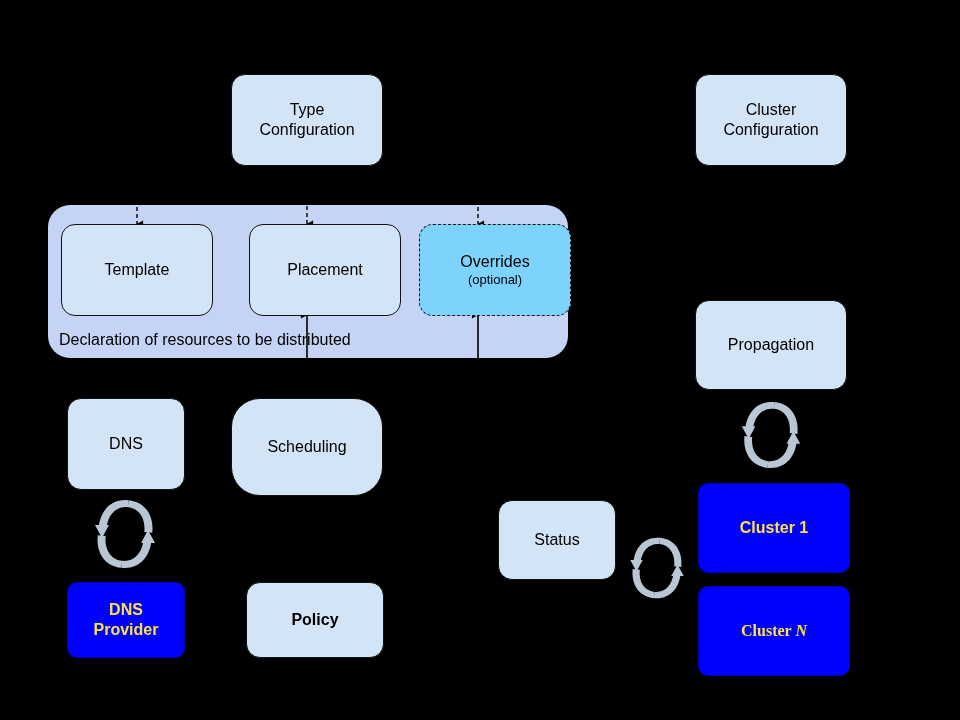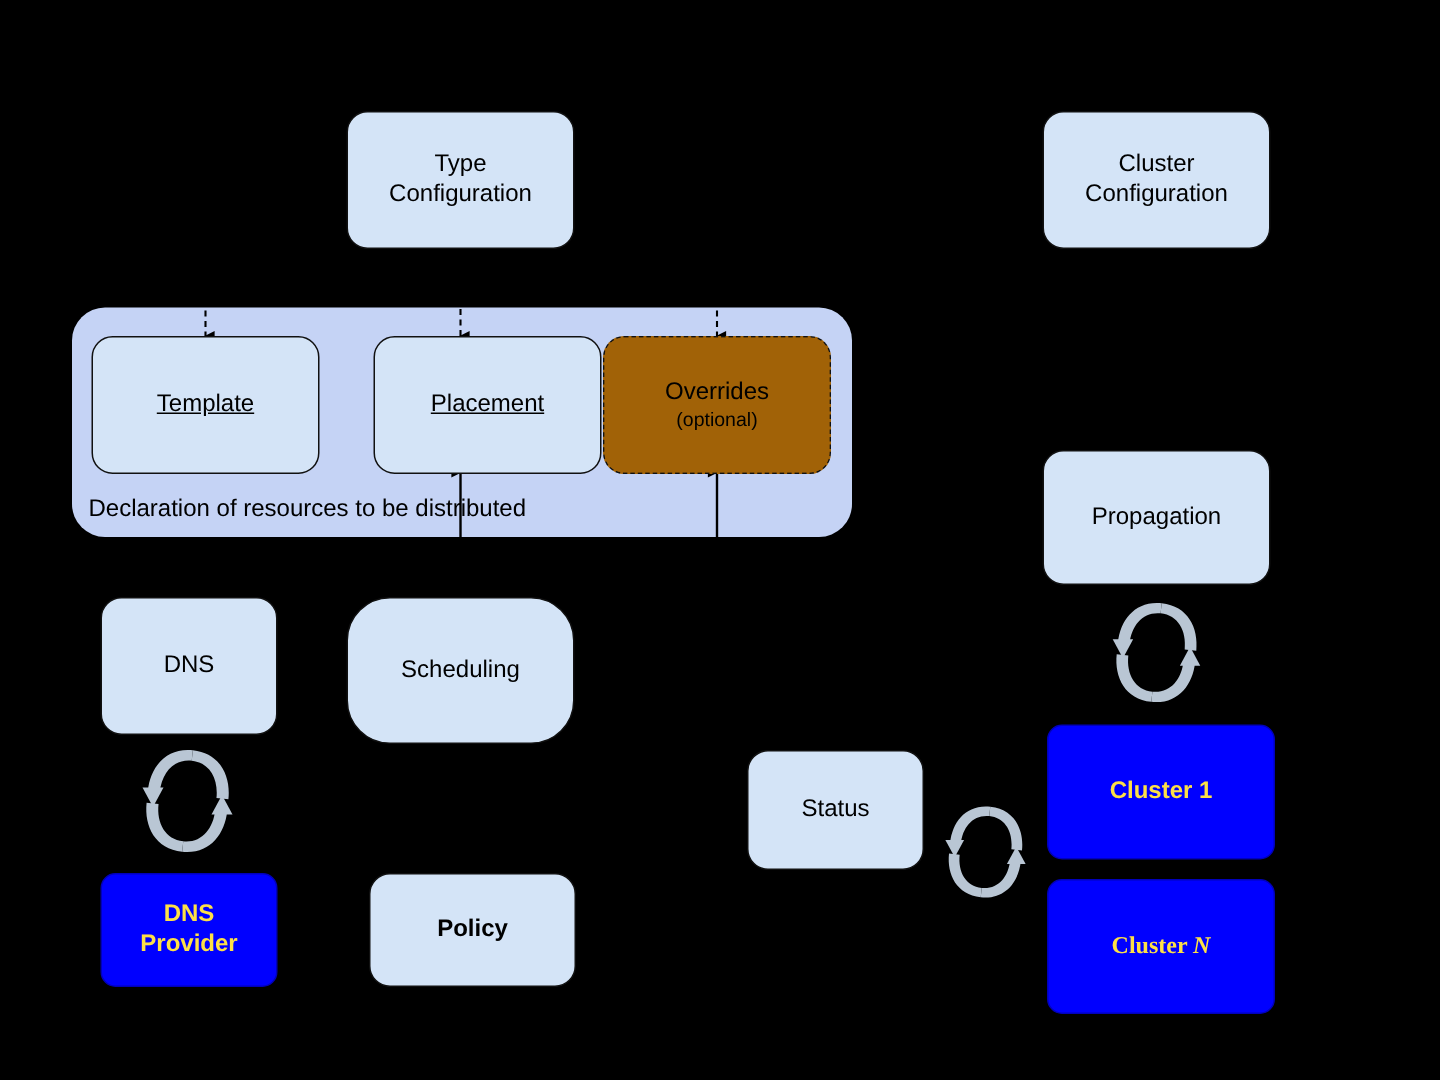--- a/index.html
+++ b/index.html
@@ -37,27 +37,27 @@
     border-radius: 10px;
     color: #fde047;
     font-size: 16px;
     font-weight: bold;
   }
   .node-inner {
     background: #d4e4f7;
     border: 1px solid #111111;
     border-radius: 14px;
     font-size: 16px;
-    text-decoration: underline;
   }
   .node-inner-dashed {
-    background: #a16207;
+    background: #7dd3fc;
     border: 1px dashed #111111;
     border-radius: 14px;
     font-size: 16px;
+    margin-left: 17px;
   }
   .group-box {
     position: absolute;
     box-sizing: border-box;
     background: #c5d3f5;
     border-radius: 22px;
   }
   .caption {
     position: absolute;
     font-size: 16px;

